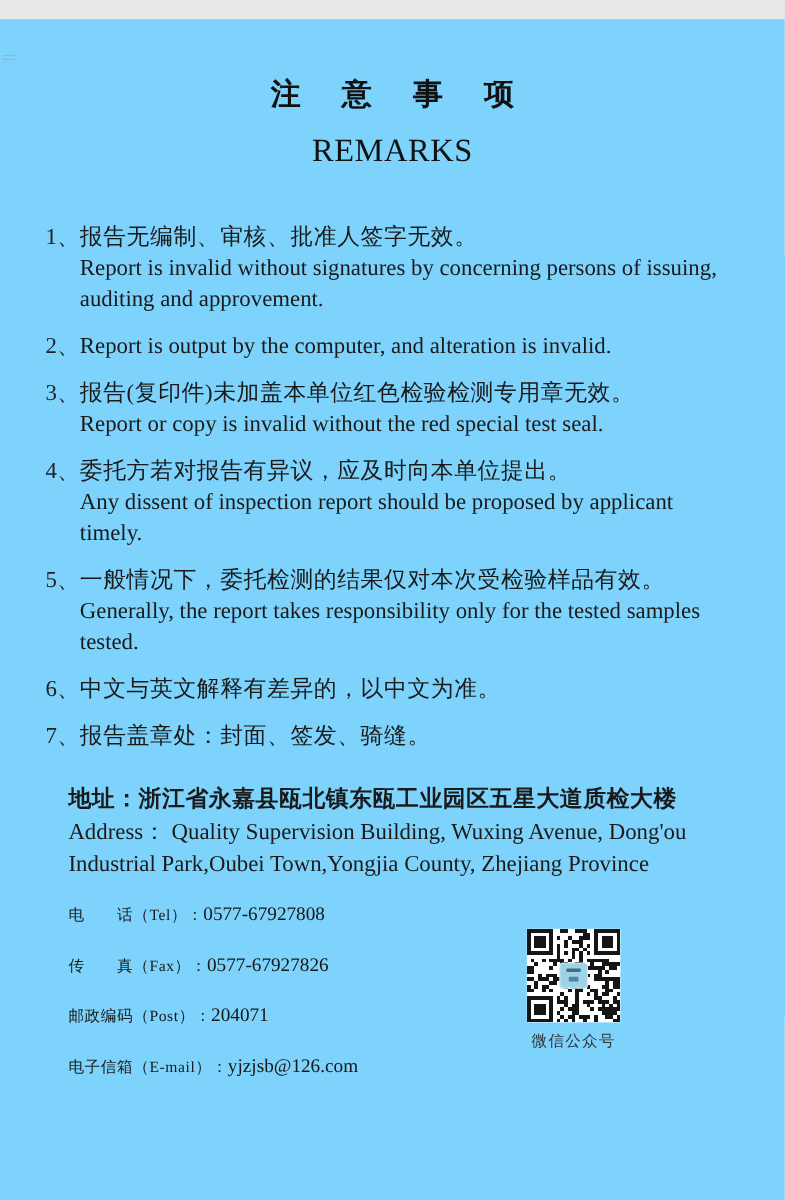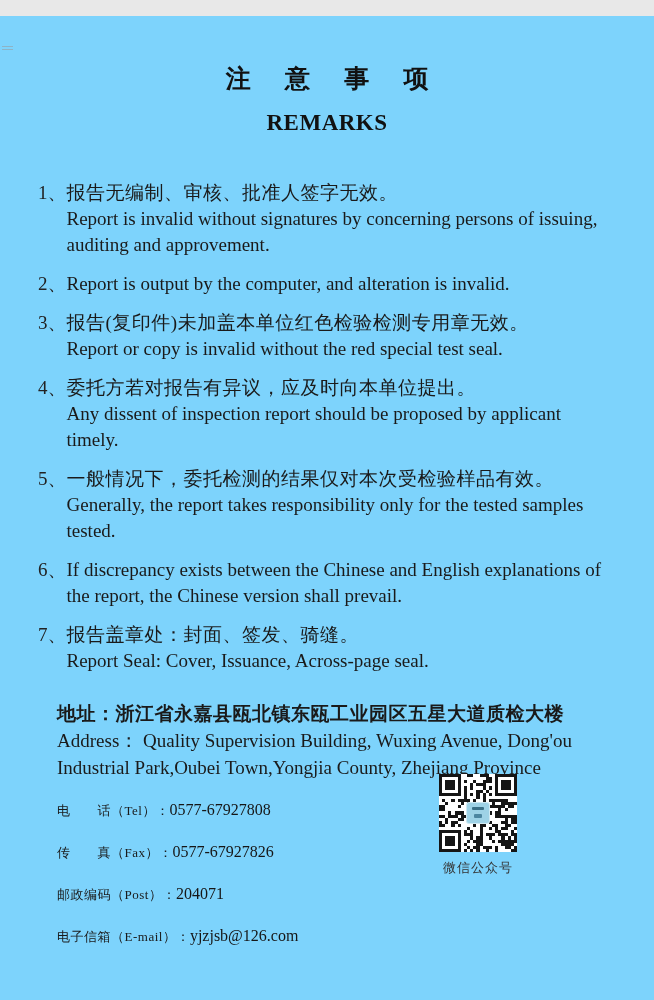--- a/index.html
+++ b/index.html
@@ -19,21 +19,21 @@
   }
   .header{margin-top:46px;text-align:center;}
   .title-zh{
     display:inline-block;
     font-size:25px;font-weight:bold;
     letter-spacing:14px;margin-right:-14px;
     color:#111;
   }
   .title-en{
     margin-top:15px;
-    font-size:23px;font-weight:bold;letter-spacing:.5px;color:#111;
+    font-size:27px;font-weight:normal;letter-spacing:.5px;color:#111;
   }
   .remarks-list{margin:44px 40px 0 38px;}
   .remark-item{display:flex;margin-bottom:13px;}
   .remark-num{
     flex:0 0 25px;
     font-size:19px;line-height:26px;color:#222;
   }
   .remark-body{flex:1;}
   .remark-zh{
     font-size:19px;line-height:26px;color:#1a1a1a;letter-spacing:.5px;
@@ -111,28 +111,27 @@
     <div class="remark-item">
       <div class="remark-num">5、</div>
       <div class="remark-body">
         <div class="remark-zh">一般情况下，委托检测的结果仅对本次受检验样品有效。</div>
         <div class="remark-en">Generally, the report takes responsibility only for the tested samples tested.</div>
       </div>
     </div>
     <div class="remark-item">
       <div class="remark-num">6、</div>
       <div class="remark-body">
-        <div class="remark-en">If discrepancy exists between the Chinese and English explanations of the report, the Chinese version shall prevail.</div>
+        <div class="remark-zh">中文与英文解释有差异的，以中文为准。</div>
       </div>
     </div>
     <div class="remark-item">
       <div class="remark-num">7、</div>
       <div class="remark-body">
         <div class="remark-zh">报告盖章处：封面、签发、骑缝。</div>
-        <div class="remark-en">Report Seal: Cover, Issuance, Across-page seal.</div>
       </div>
     </div>
   </div>
 
   <div class="address-block">
     <div class="address-zh">地址：浙江省永嘉县瓯北镇东瓯工业园区五星大道质检大楼</div>
     <div class="address-en">Address： Quality Supervision Building, Wuxing Avenue, Dong'ou Industrial Park,Oubei Town,Yongjia County, Zhejiang Province</div>
   </div>
 
   <div class="contact-block">

